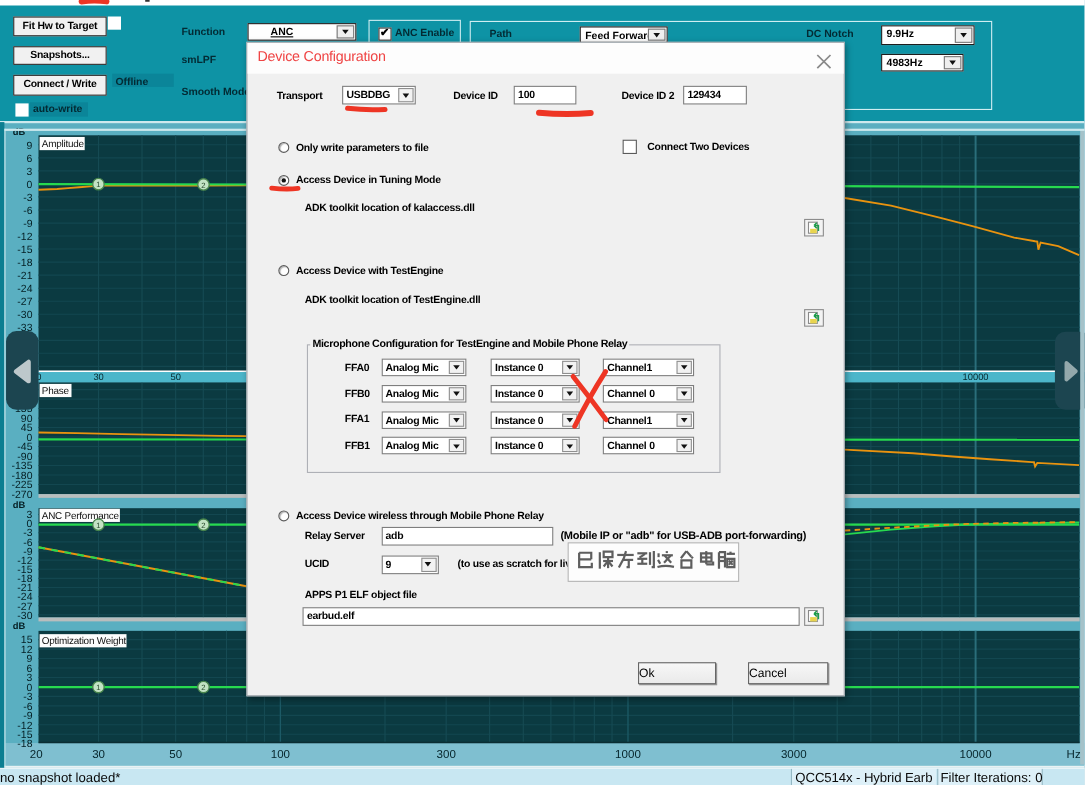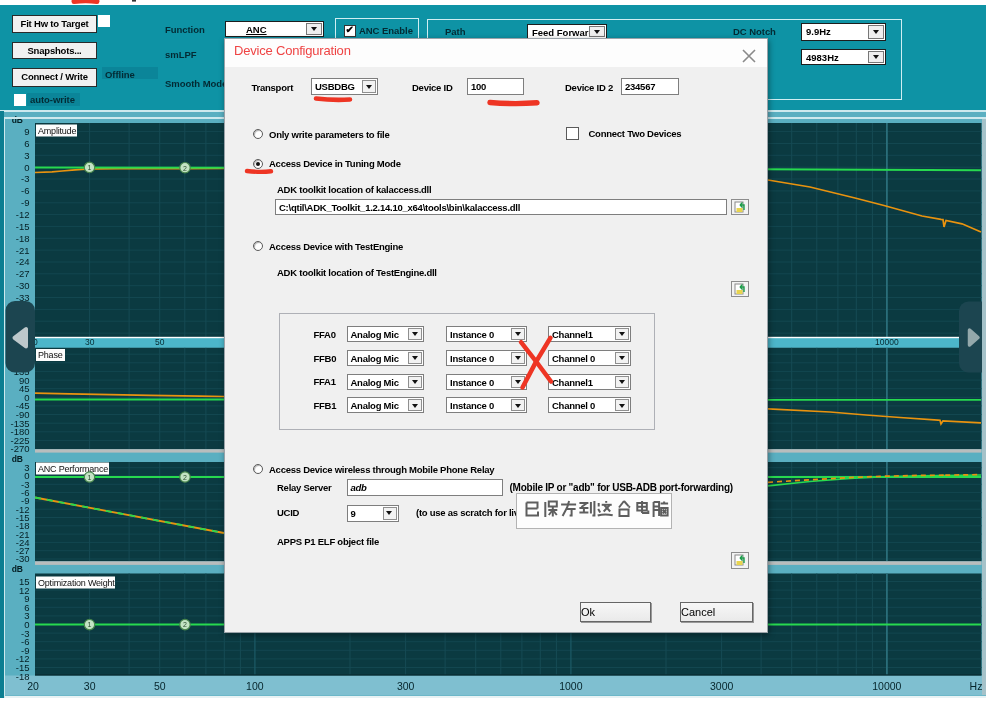--- a/index.html
+++ b/index.html
@@ -69,21 +69,21 @@
           <span class="tri"></span>
         </span>
       </div>
 <div class="hlbl" style="left:733px;top:20.5px;">DC Notch</div>
 <div class="hcombo" style="left:801px;top:18px;width:85px;height:18px;">
         <span style="position:absolute;left:4px;top:2px;">9.9Hz</span>
         <span class="arr2">
           <span class="tri"></span>
         </span>
       </div>
-<div class="hcombo" style="left:801px;top:44px;width:85px;height:16px;">
+<div class="hcombo" style="left:801px;top:44px;width:75px;height:16px;">
         <span style="position:absolute;left:4px;top:2px;">4983Hz</span>
         <span class="arr2">
           <span class="tri"></span>
         </span>
       </div>
 </div>
 <div id="panel"></div>
 <div style="position:absolute;left:0;top:110px;width:986px;height:1.5px;background:#cde9ee;z-index:5;"></div>
 <div style="position:absolute;left:3px;top:117px;width:986px;height:1.5px;background:#cde9ee;z-index:5;"></div>
 <div style="position:absolute;left:0;top:111px;width:3.5px;height:587px;background:#0c7e91;z-index:6;"></div>
@@ -234,52 +234,50 @@
         <span class="arr">
           <span class="tri"></span>
         </span>
       </div>
 <div class="lbl" style="left:187px;top:42.5px;">Device ID</div>
 <div class="inp" style="left:242px;top:39px;width:57px;height:17px;">
         <span style="position:absolute;left:3px;top:2px;">100</span>
       </div>
 <div class="lbl" style="left:340px;top:42.5px;">Device ID 2</div>
 <div class="inp" style="left:396px;top:38.5px;width:58px;height:17px;">
-        <span style="position:absolute;left:3px;top:2px;">234567</span>
+        <span style="position:absolute;left:3px;top:2px;">129434</span>
       </div>
 <div class="rad" style="left:28px;top:90px;"></div>
 <div class="lbl" style="left:44px;top:89.6px;">Only write parameters to file</div>
 <div class="cbx" style="left:341px;top:88px;width:13px;height:13px;"></div>
 <div class="lbl" style="left:363.5px;top:89.3px;">Connect Two Devices</div>
 <div class="rad" style="left:28px;top:119.5px;">
         <span class="dot"></span>
       </div>
 <div class="lbl" style="left:44px;top:119.19999999999999px;">Access Device in Tuning Mode</div>
 <div class="lbl" style="left:52px;top:144.8px;">ADK toolkit location of kalaccess.dll</div>
-<div class="inp" style="left:50px;top:159.5px;width:452px;height:16.5px;">
-        <span style="position:absolute;left:3px;top:2px;">C:\qtil\ADK_Toolkit_1.2.14.10_x64\tools\bin\kalaccess.dll</span>
-      </div>
 <div class="brw" style="left:506px;top:159.5px;">
         <svg width="14" height="13" viewBox="0 0 14 13" style="position:absolute;left:1px;top:1px;">
           <rect x="2" y="1" width="8" height="10" fill="#fff" stroke="#8a8a8a" stroke-width="1"></rect>
           <rect x="3.5" y="7" width="6" height="4" fill="#e8d44e"></rect>
           <path d="M11,9 V4 H7 M7,4 L9.5,6.5 M7,4 L9.5,1.5" stroke="#1c9c4a" stroke-width="1.4" fill="none"></path>
         </svg>
       </div>
 <div class="rad" style="left:28px;top:201.5px;"></div>
 <div class="lbl" style="left:44px;top:201.6px;">Access Device with TestEngine</div>
 <div class="lbl" style="left:52px;top:227.89999999999998px;">ADK toolkit location of TestEngine.dll</div>
 <div class="brw" style="left:506px;top:241.5px;">
         <svg width="14" height="13" viewBox="0 0 14 13" style="position:absolute;left:1px;top:1px;">
           <rect x="2" y="1" width="8" height="10" fill="#fff" stroke="#8a8a8a" stroke-width="1"></rect>
           <rect x="3.5" y="7" width="6" height="4" fill="#e8d44e"></rect>
           <path d="M11,9 V4 H7 M7,4 L9.5,6.5 M7,4 L9.5,1.5" stroke="#1c9c4a" stroke-width="1.4" fill="none"></path>
         </svg>
       </div>
 <div id="grp" style="left:53.5px;top:273.5px;width:376px;height:117px;"></div>
+<div class="lbl grplbl" style="left:57px;top:268.2px;font-size:9.7px;letter-spacing:-0.3px;">Microphone Configuration for TestEngine and Mobile Phone Relay</div>
 <div class="lbl" style="left:88.5px;top:289.8px;">FFA0</div>
 <div class="inp" style="left:121.5px;top:287px;width:77.5px;height:16px;">
         <span style="position:absolute;left:3px;top:2px;">Analog Mic</span>
         <span class="arr">
           <span class="tri"></span>
         </span>
       </div>
 <div class="inp" style="left:221px;top:287px;width:81px;height:16px;">
         <span style="position:absolute;left:3px;top:2px;">Instance 0</span>
         <span class="arr">
@@ -346,32 +344,35 @@
 <div class="inp" style="left:323px;top:358.4px;width:83px;height:16px;">
         <span style="position:absolute;left:3px;top:2px;">Channel 0</span>
         <span class="arr">
           <span class="tri"></span>
         </span>
       </div>
 <div class="rad" style="left:28px;top:424.5px;"></div>
 <div class="lbl" style="left:44px;top:424.6px;">Access Device wireless through Mobile Phone Relay</div>
 <div class="lbl" style="left:52px;top:443.2px;">Relay Server</div>
 <div class="inp" style="left:121.5px;top:439.5px;width:156px;height:17px;">
-        <span style="position:absolute;left:3px;top:2px;font-style:italic;">adb</span>
+        <span style="position:absolute;left:3px;top:2px;">adb</span>
       </div>
 <div class="lbl" style="left:284.5px;top:443.0px;font-size:10px;">(Mobile IP or "adb" for USB-ADB port-forwarding)</div>
 <div class="lbl" style="left:52px;top:467.5px;">UCID</div>
 <div class="inp" style="left:121.5px;top:465.5px;width:52px;height:17px;">
         <span style="position:absolute;left:3px;top:2px;">9</span>
         <span class="arr">
           <span class="tri"></span>
         </span>
       </div>
 <div class="lbl" style="left:191px;top:467.8px;">(to use as scratch for live</div>
 <div class="lbl" style="left:52px;top:497.29999999999995px;">APPS P1 ELF object file</div>
+<div class="inp" style="left:50px;top:513px;width:452px;height:16.5px;">
+        <span style="position:absolute;left:3px;top:2px;">earbud.elf</span>
+      </div>
 <div class="brw" style="left:506px;top:513px;">
         <svg width="14" height="13" viewBox="0 0 14 13" style="position:absolute;left:1px;top:1px;">
           <rect x="2" y="1" width="8" height="10" fill="#fff" stroke="#8a8a8a" stroke-width="1"></rect>
           <rect x="3.5" y="7" width="6" height="4" fill="#e8d44e"></rect>
           <path d="M11,9 V4 H7 M7,4 L9.5,6.5 M7,4 L9.5,1.5" stroke="#1c9c4a" stroke-width="1.4" fill="none"></path>
         </svg>
       </div>
 <div class="btn" style="left:355px;top:563px;width:71px;height:20px;">Ok</div>
 <div class="btn" style="left:455px;top:563px;width:73px;height:20px;">Cancel</div>
 </div>
@@ -423,12 +424,19 @@
 <svg width="986" height="714" viewBox="0 0 986 714" style="position:absolute;left:0;top:0;z-index:50;pointer-events:none;">
 <path d="M74,1.5 Q86,0 97,1.5" stroke="#ee3524" stroke-width="5" fill="none" stroke-linecap="round"></path>
 <rect x="132" y="0" width="4" height="1.6" fill="#333"></rect>
 <path d="M316,98.5 Q333,100.5 350,99.5" stroke="#ee3524" stroke-width="4.6" fill="none" stroke-linecap="round"></path>
 <path d="M490,102.5 Q514,104.5 537,102.8" stroke="#ee3524" stroke-width="5.4" fill="none" stroke-linecap="round"></path>
 <path d="M247,171 Q260,172.5 271,171.3" stroke="#ee3524" stroke-width="4.4" fill="none" stroke-linecap="round"></path>
 <path d="M550.5,337.8 Q535,362 522.5,387.5" stroke="#ee3524" stroke-width="4.5" fill="none" stroke-linecap="round"></path>
 <path d="M521,342.2 Q536,361 551,381.5" stroke="#ee3524" stroke-width="4.5" fill="none" stroke-linecap="round"></path>
 </svg>
 
+<div id="sbar">
+<div style="position:absolute;left:719px;top:0;width:132px;height:16px;background:#ddf0f8;border-left:1px solid #93b8c4;"></div>
+<div style="position:absolute;left:852px;top:0;width:96px;height:16px;background:#ddf0f8;border-left:1px solid #93b8c4;border-right:1px solid #93b8c4;"></div>
+<div class="stxt" style="left:0px;font-size:12px;">no snapshot loaded*</div>
+<div class="stxt" style="left:723px;font-size:12px;letter-spacing:-0.1px;width:129px;overflow:hidden;">QCC514x - Hybrid Earb</div>
+<div class="stxt" style="left:855px;font-size:12px;">Filter Iterations: 0</div>
+</div>
 </div>
 </body></html>

